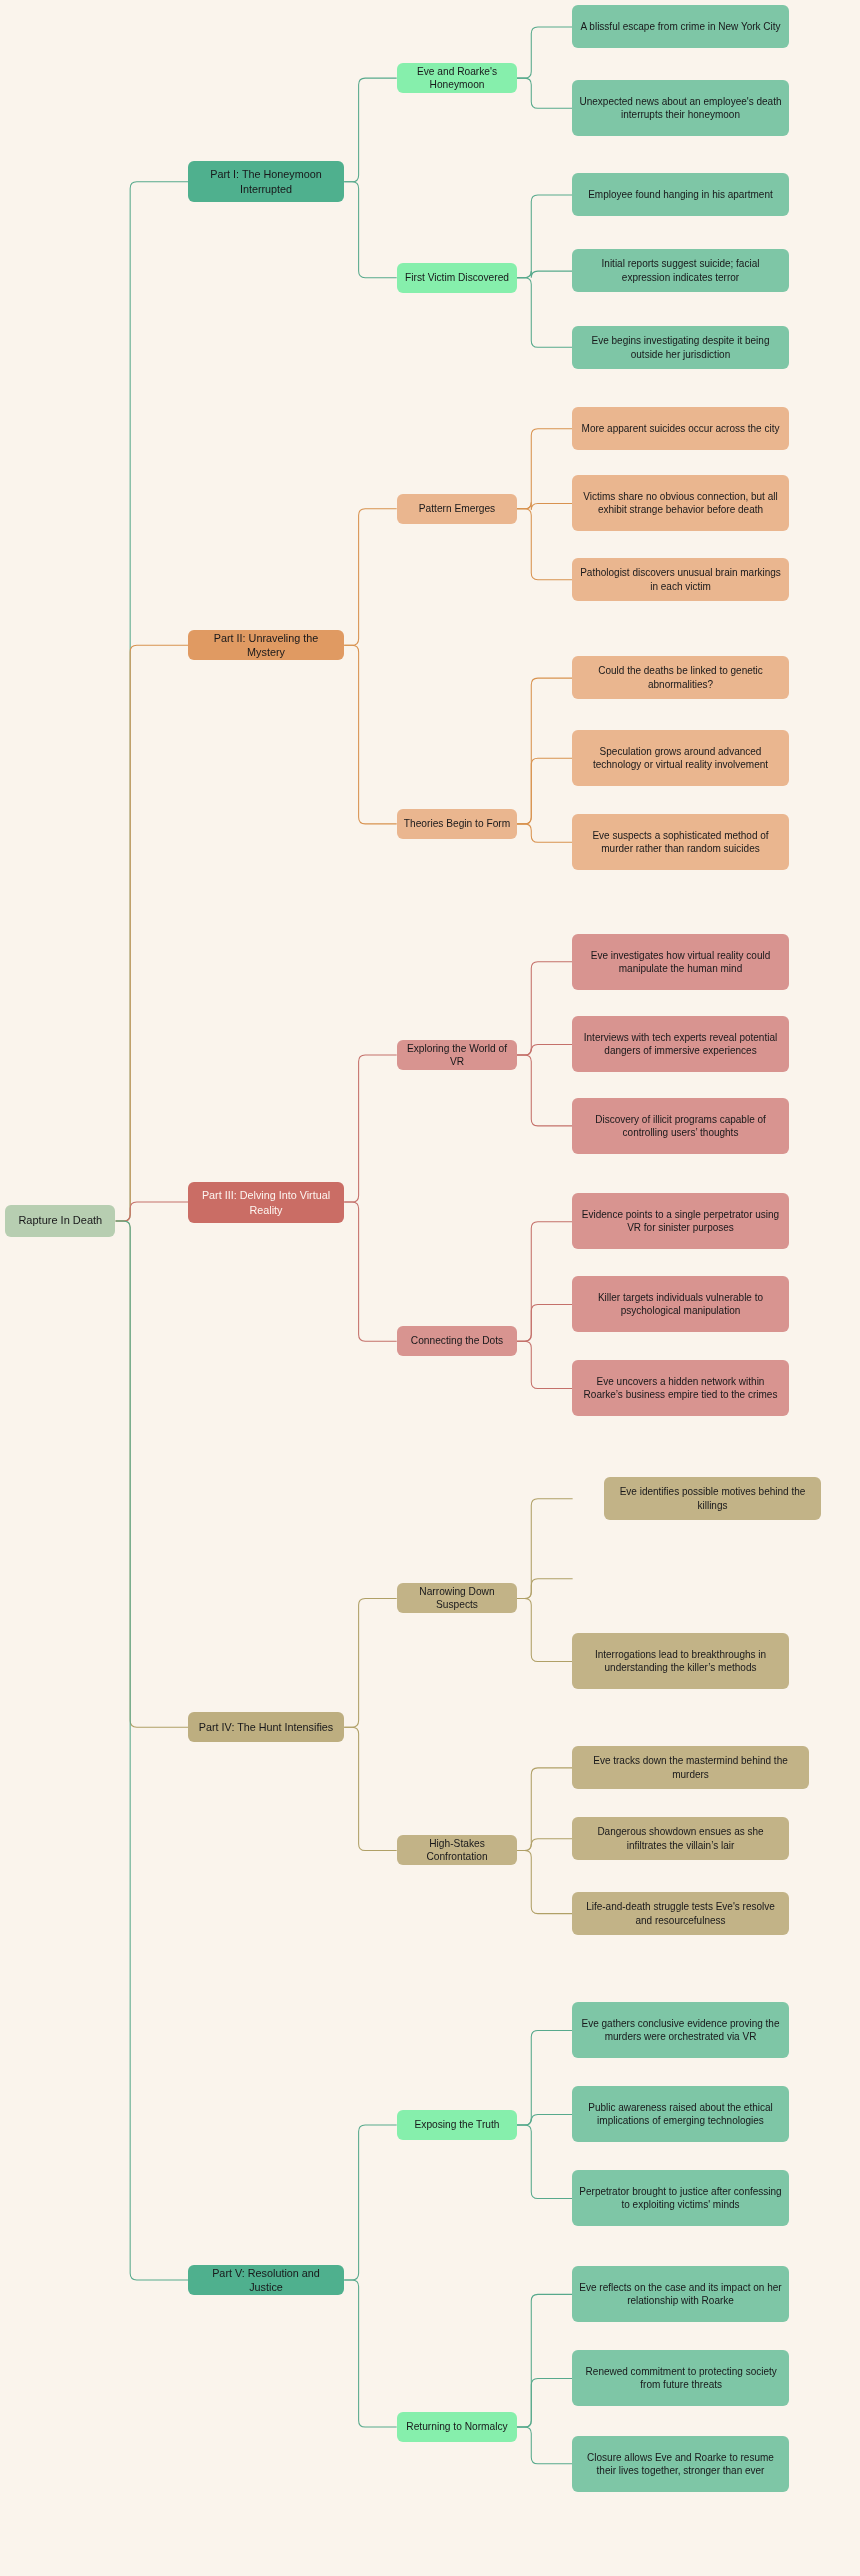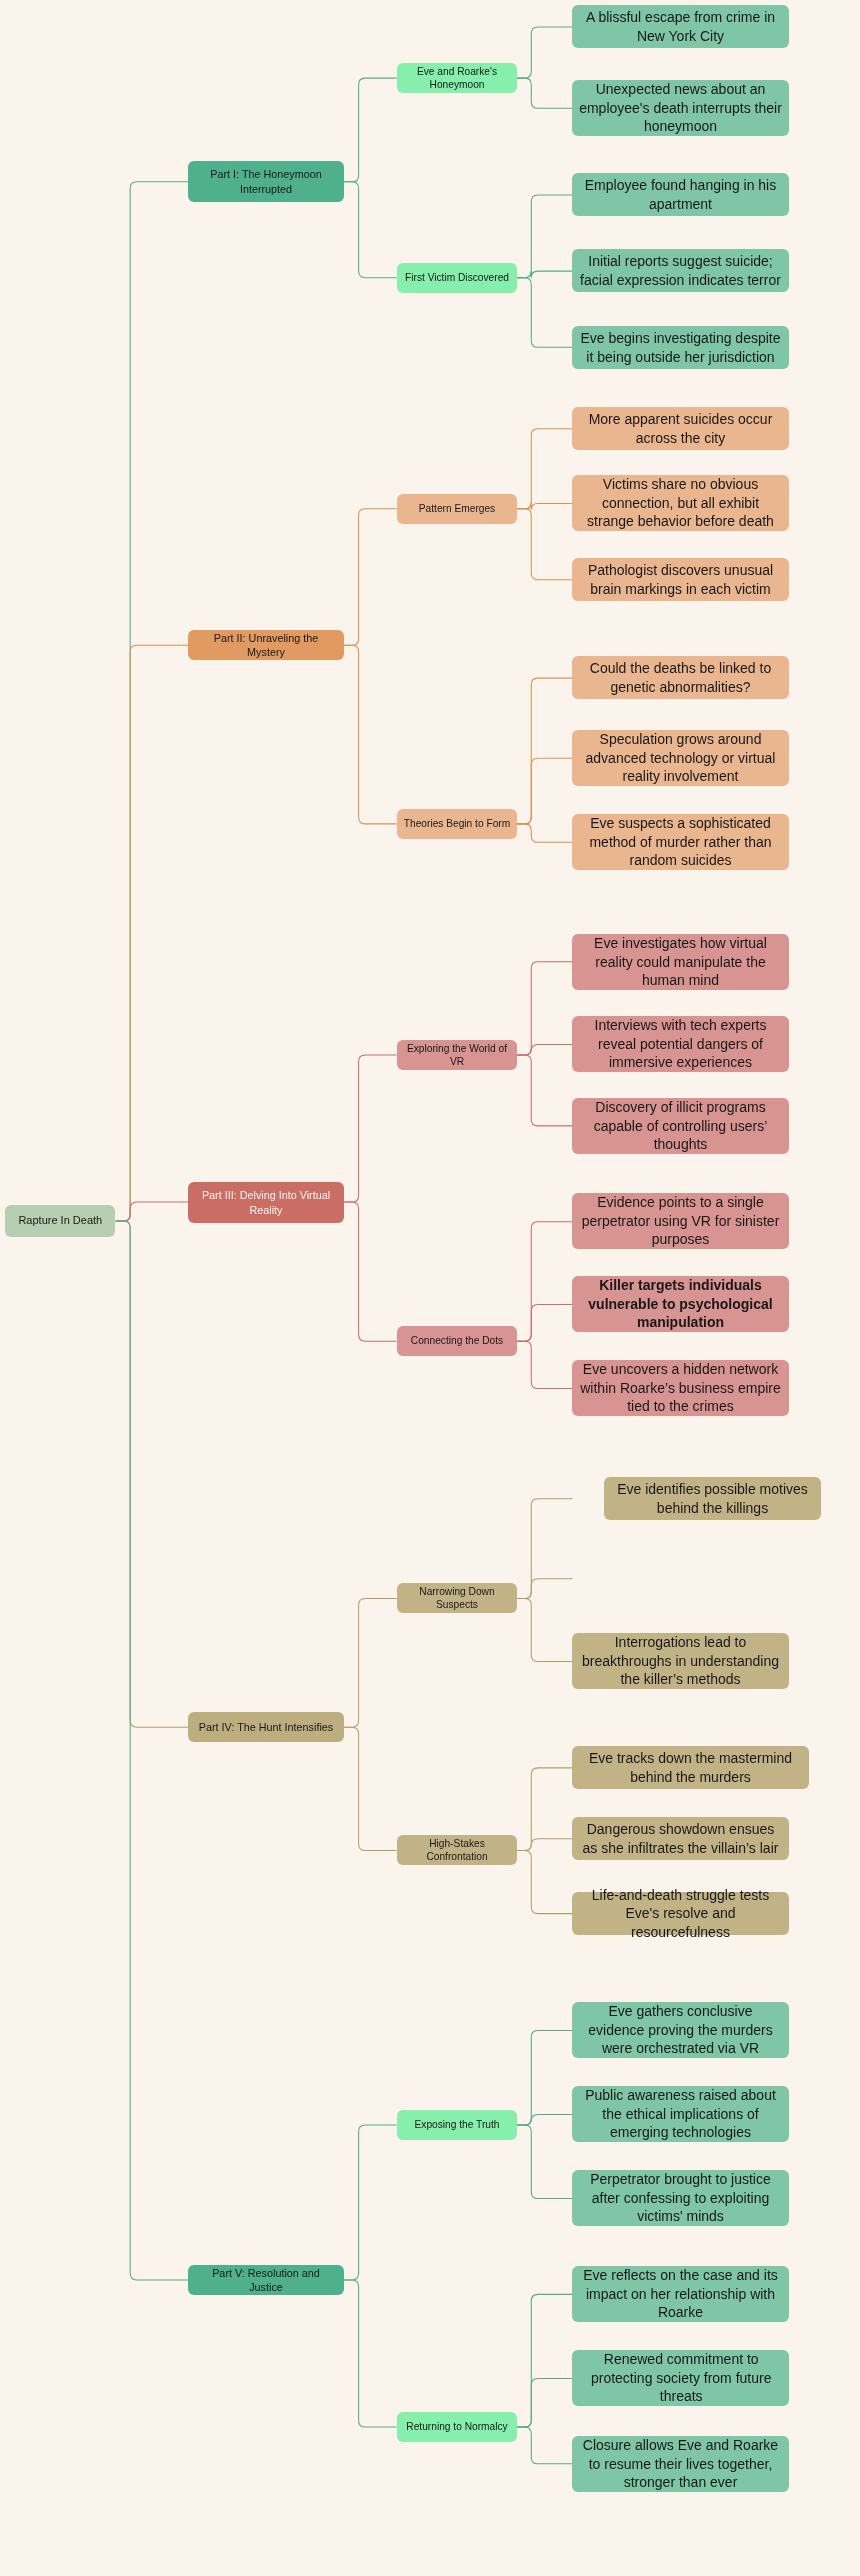--- a/index.html
+++ b/index.html
@@ -53,21 +53,21 @@
   .l1-olive  { background: #bdae80; }
 
   
   .n-l2 { font-size: 10.2px; }
   .l2-green  { background: #86efac; }
   .l2-orange { background: #eab68f; }
   .l2-red    { background: #d89490; }
   .l2-olive  { background: #c2b387; }
 
   
-  .n-l3 { font-size: 14px; }
+  .n-l3 { font-size: 10px; }
   .l3-green  { background: #7ec6a6; }
   .l3-orange { background: #eab68f; }
   .l3-red    { background: #d89490; }
   .l3-olive  { background: #c2b387; }
 </style>
 </head>
 <body>
 
 <div id="mindmap">
   <svg id="links" viewBox="0 0 1311 3924" width="861" height="2576">
@@ -184,21 +184,21 @@
     </div>
     <div class="node n-l3 l3-red" style="left: 572px; top: 1098px; width: 217px; height: 56px;">
       <span>Discovery of illicit programs capable of controlling users’ thoughts</span>
     </div>
     <div class="node n-l2 l2-red" style="left: 397px; top: 1326px; width: 120px; height: 30px;">
       <span>Connecting the Dots</span>
     </div>
     <div class="node n-l3 l3-red" style="left: 572px; top: 1193px; width: 217px; height: 56px;">
       <span>Evidence points to a single perpetrator using VR for sinister purposes</span>
     </div>
-    <div class="node n-l3 l3-red" style="left: 572px; top: 1276px; width: 217px; height: 56px; font-weight: bold;">
+    <div class="node n-l3 l3-red" style="left: 572px; top: 1276px; width: 217px; height: 56px;">
       <span>Killer targets individuals vulnerable to psychological manipulation</span>
     </div>
     <div class="node n-l3 l3-red" style="left: 572px; top: 1360px; width: 217px; height: 56px;">
       <span>Eve uncovers a hidden network within Roarke’s business empire tied to the crimes</span>
     </div>
     <div class="node n-l1 l1-olive" style="left: 188px; top: 1712px; width: 156px; height: 30px;">
       <span>Part IV: The Hunt Intensifies</span>
     </div>
     <div class="node n-l2 l2-olive" style="left: 397px; top: 1583px; width: 120px; height: 30px;">
       <span>Narrowing Down Suspects</span>

